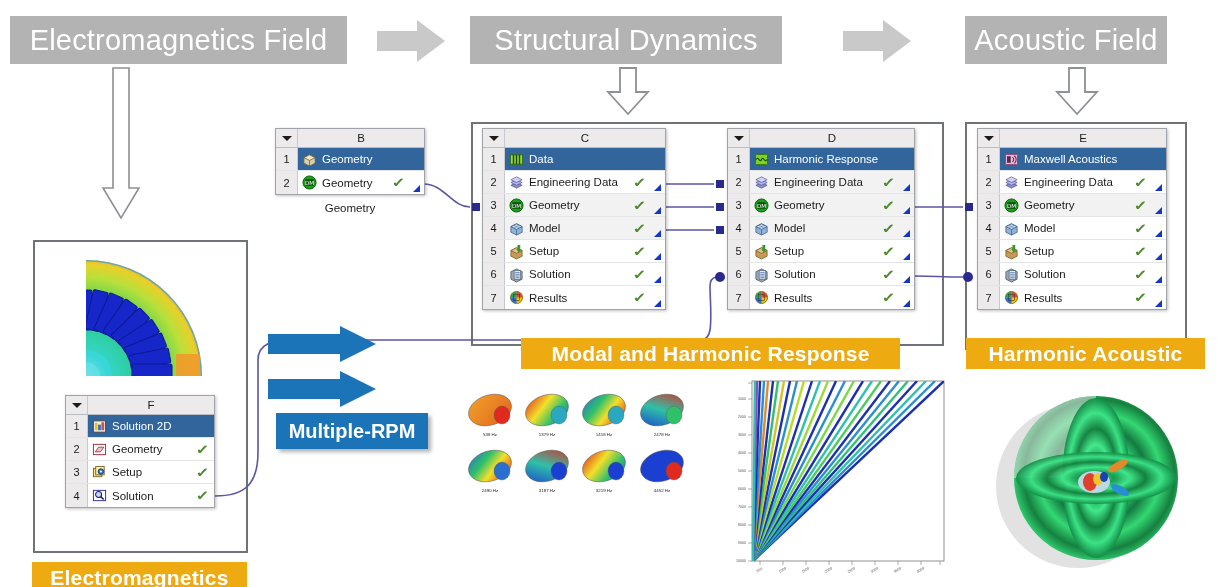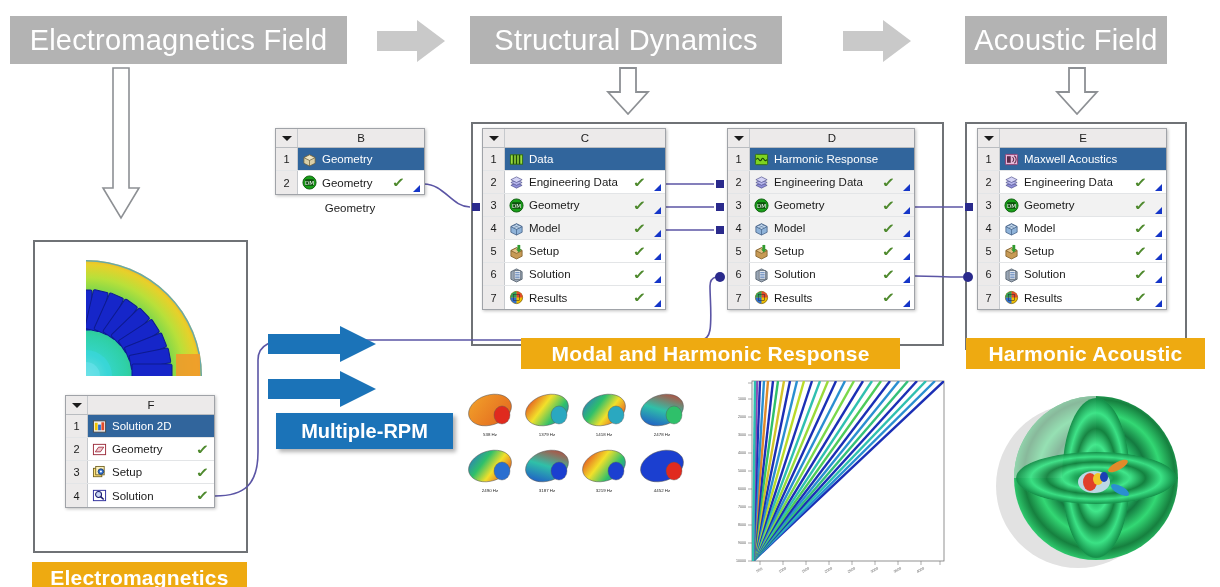--- a/index.html
+++ b/index.html
@@ -876,21 +876,21 @@
     <svg width="110" height="38" viewBox="0 0 110 38" aria-hidden="true">
       <polygon points="0,9 72,9 72,1 108,19 72,37 72,29 0,29" fill="#1b73b8"></polygon>
     </svg>
   </div>
 
   <div class="barrow" style="left:268px; top:370px;">
     <svg width="110" height="38" viewBox="0 0 110 38" aria-hidden="true">
       <polygon points="0,9 72,9 72,1 108,19 72,37 72,29 0,29" fill="#1b73b8"></polygon>
     </svg>
   </div>
-  <div class="blabel" style="left:276px; top:413px; width:177px; height:36px;">
+  <div class="blabel" style="left:276px; top:413px; width:152px; height:36px;">
     <span>Multiple-RPM</span>
   </div>
 
   <div class="ylabel" style="left:521px; top:338px; width:379px; height:31px;">
     <span>Modal and Harmonic Response</span>
   </div>
   <div class="ylabel" style="left:966px; top:338px; width:239px; height:31px;">
     <span>Harmonic Acoustic</span>
   </div>
   <div class="ylabel" style="left:32px; top:538px; width:215px; height:32px;margin-top:24px;">

